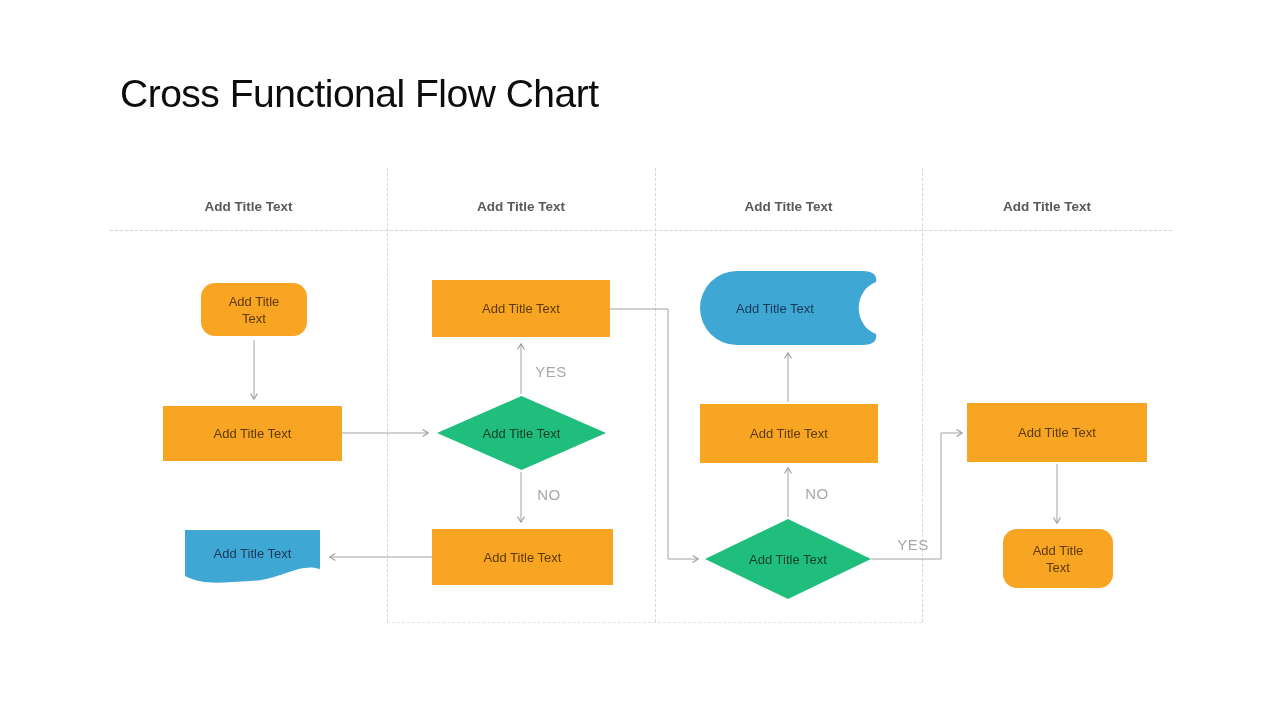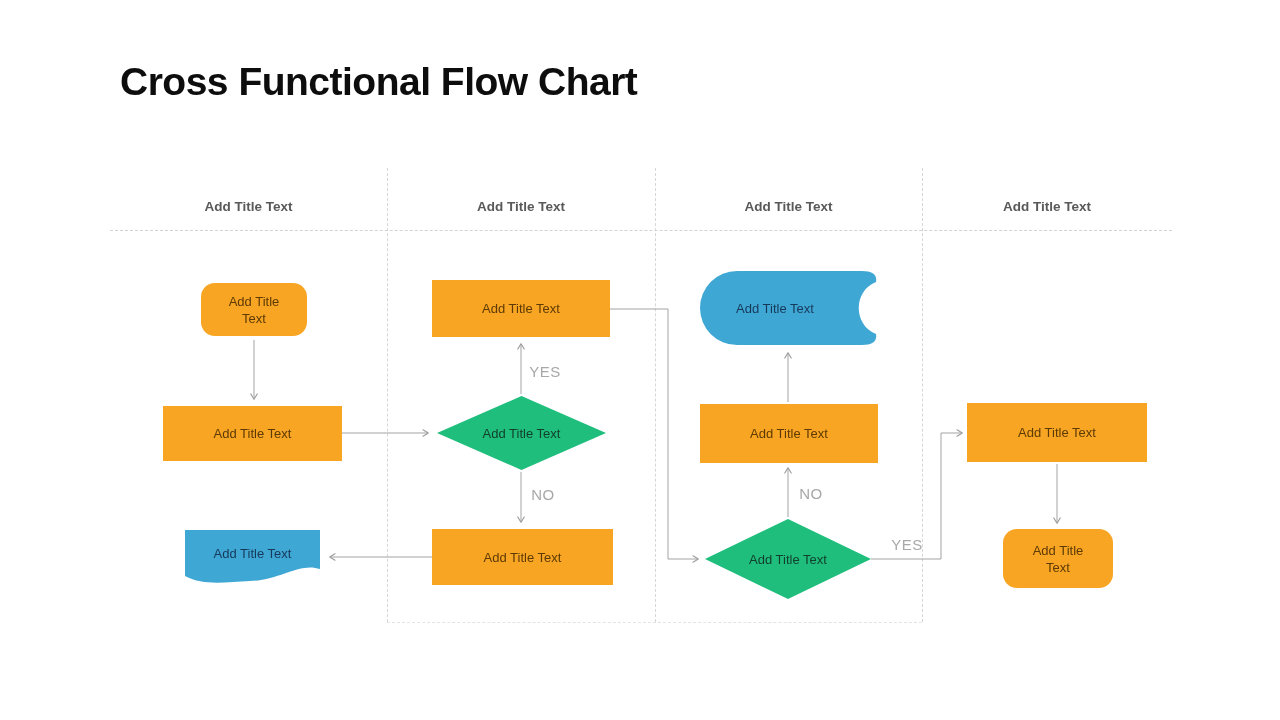--- a/index.html
+++ b/index.html
@@ -1,22 +1,22 @@
 <!DOCTYPE html>
 <html><head>
 <meta charset="utf-8">
 <style>
   html,body{margin:0;padding:0;background:#fff;}
   .canvas{
     position:relative;width:1280px;height:720px;background:#ffffff;overflow:hidden;
     font-family:"Liberation Sans","DejaVu Sans",sans-serif;
   }
   .page-title{
-    position:absolute;left:120px;top:60px;margin:0;
-    font-size:39px;font-weight:bold;letter-spacing:-0.5px;color:#0d0d0d;
+    position:absolute;left:120px;top:72px;margin:0;
+    font-size:39px;font-weight:normal;letter-spacing:-0.5px;color:#0d0d0d;
   }
   
   .vline{position:absolute;top:168px;height:454px;width:0;border-left:1px dashed #d6d6d6;z-index:1;}
   .vline.v1{left:387px;} .vline.v2{left:655px;} .vline.v3{left:922px;}
   .hline-top{position:absolute;left:110px;top:230px;width:1062px;height:0;border-top:1px dashed #d2d2d2;z-index:1;}
   .hline-bottom{position:absolute;left:387px;top:622px;width:535px;height:0;border-top:1px dashed #e4e4e4;z-index:1;}
   
   .lane-header{
     position:absolute;top:197px;height:20px;line-height:20px;
     text-align:center;font-size:13.5px;font-weight:bold;color:#595959;z-index:2;
@@ -29,21 +29,21 @@
   .nlabel{
     position:absolute;z-index:3;display:flex;align-items:center;justify-content:center;
     text-align:center;font-size:13px;line-height:17px;pointer-events:none;
   }
   .t-orange{color:#5d3a06;}
   .t-green{color:#12402c;}
   .t-blue{color:#17395a;}
   
   .elabel{
     position:absolute;z-index:3;width:44px;text-align:center;
-    font-size:15px;color:#a8a8a8;letter-spacing:0.5px;
+    font-size:15px;color:#a8a8a8;letter-spacing:0.5px;padding-left:6px;
   }
 </style>
 </head>
 <body>
 
 <div class="canvas">
 
   <h1 class="page-title">Cross Functional Flow Chart</h1>
 
   <div class="vline v1"></div>

